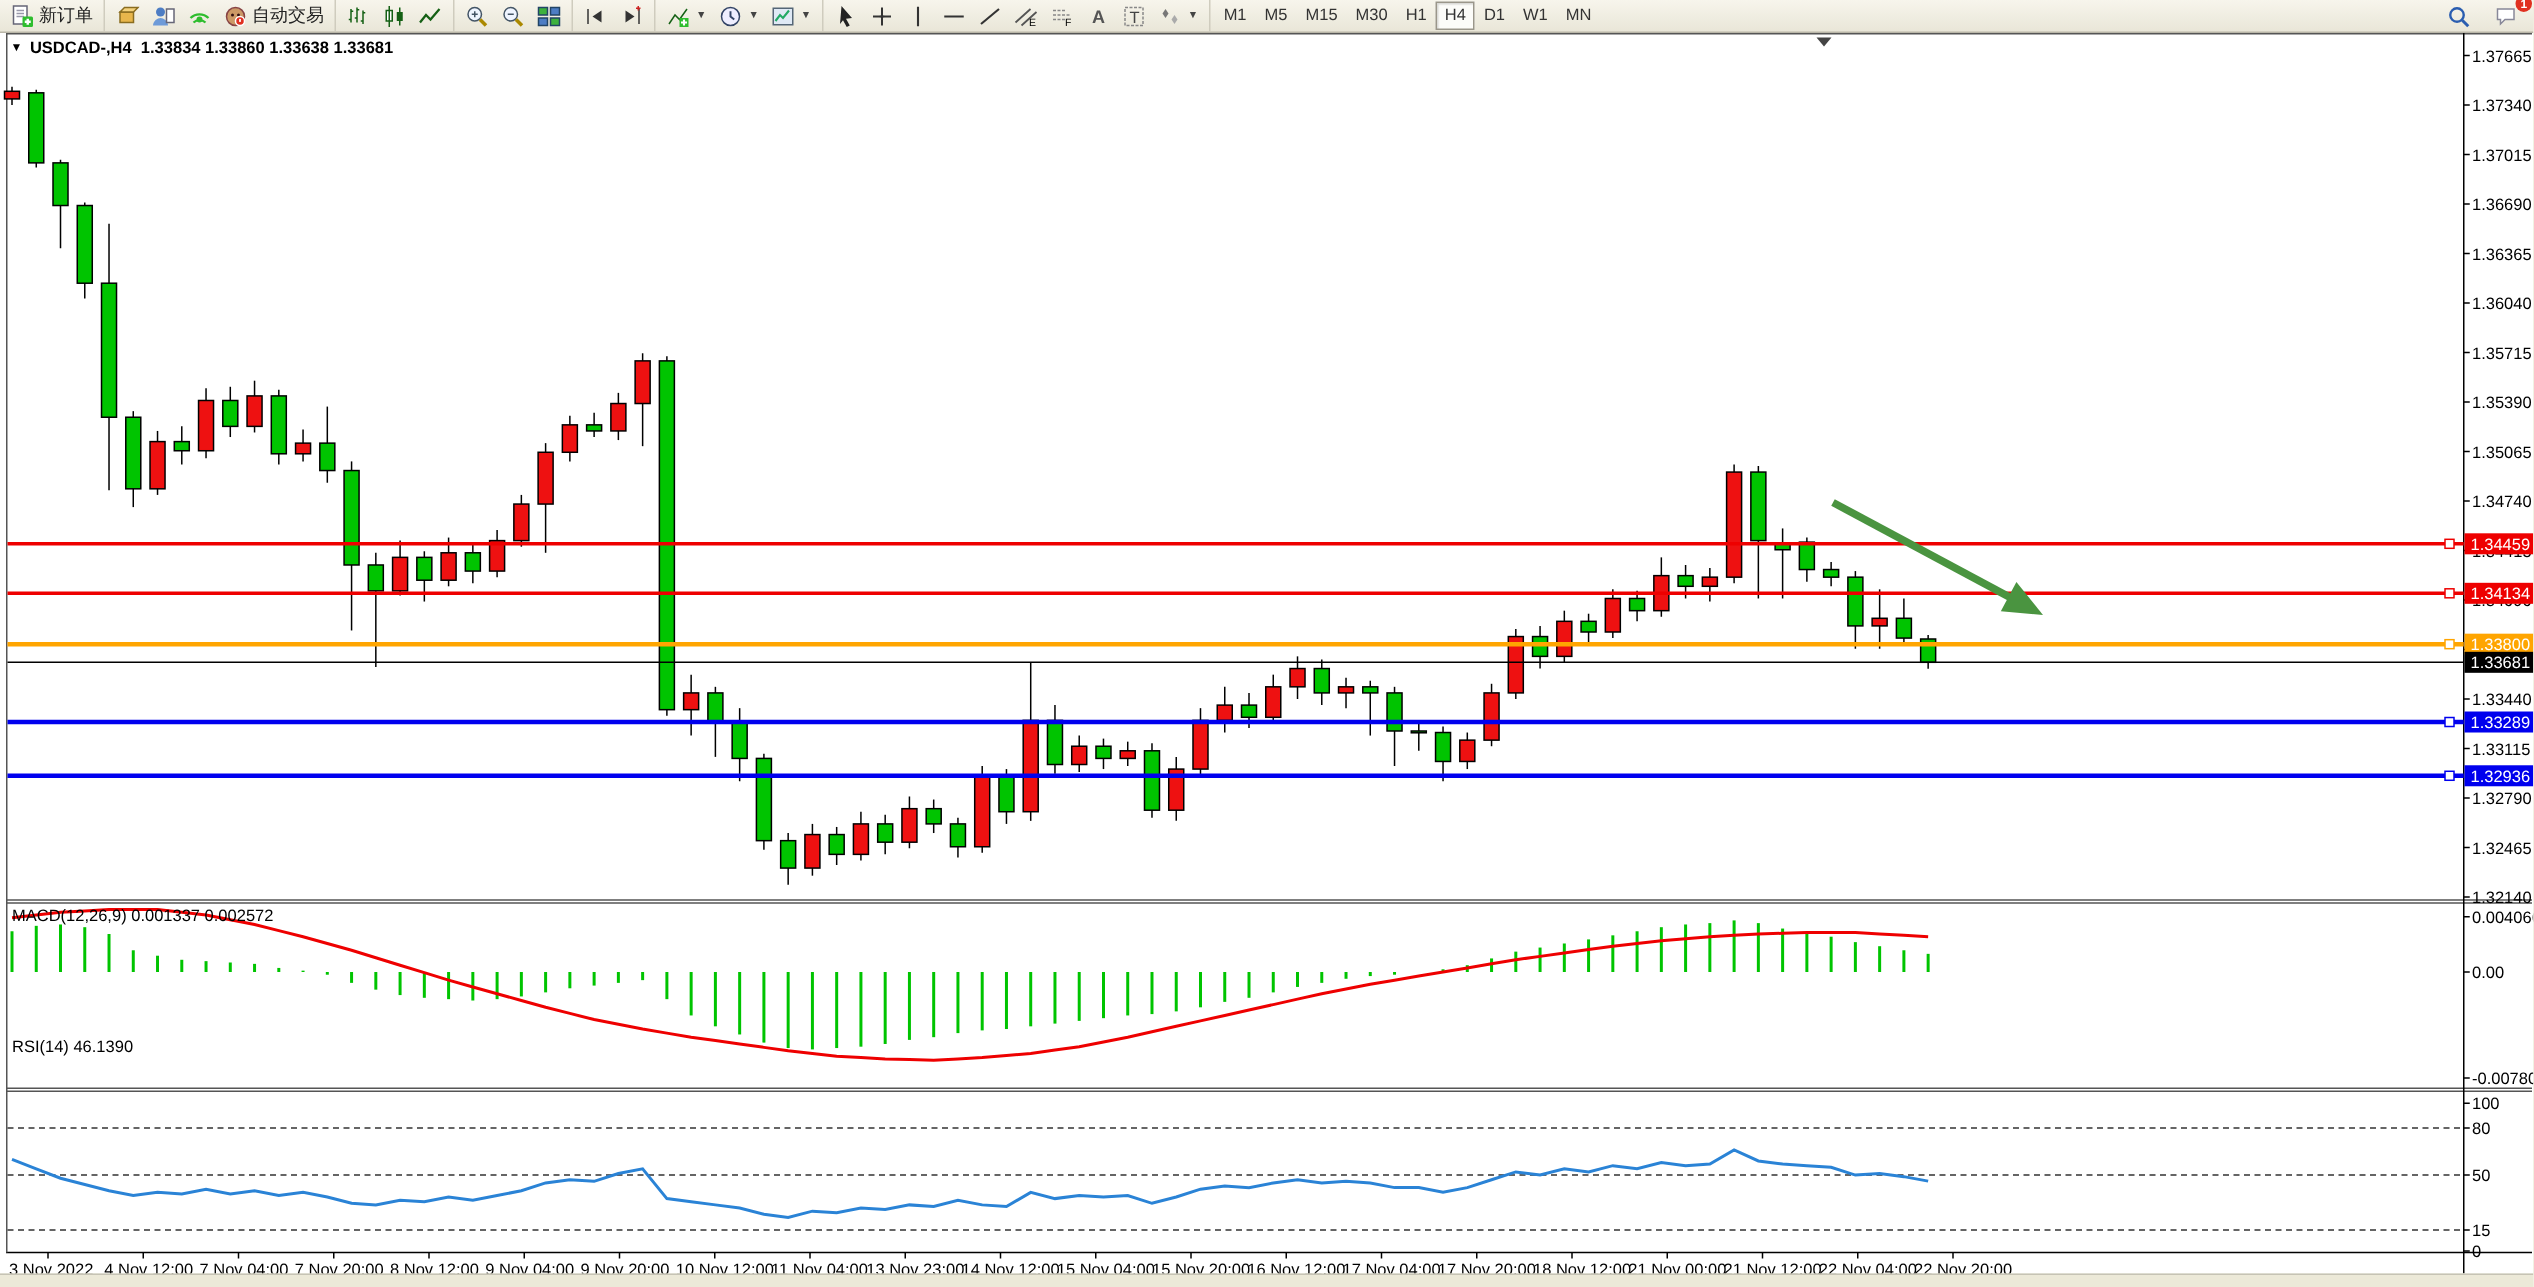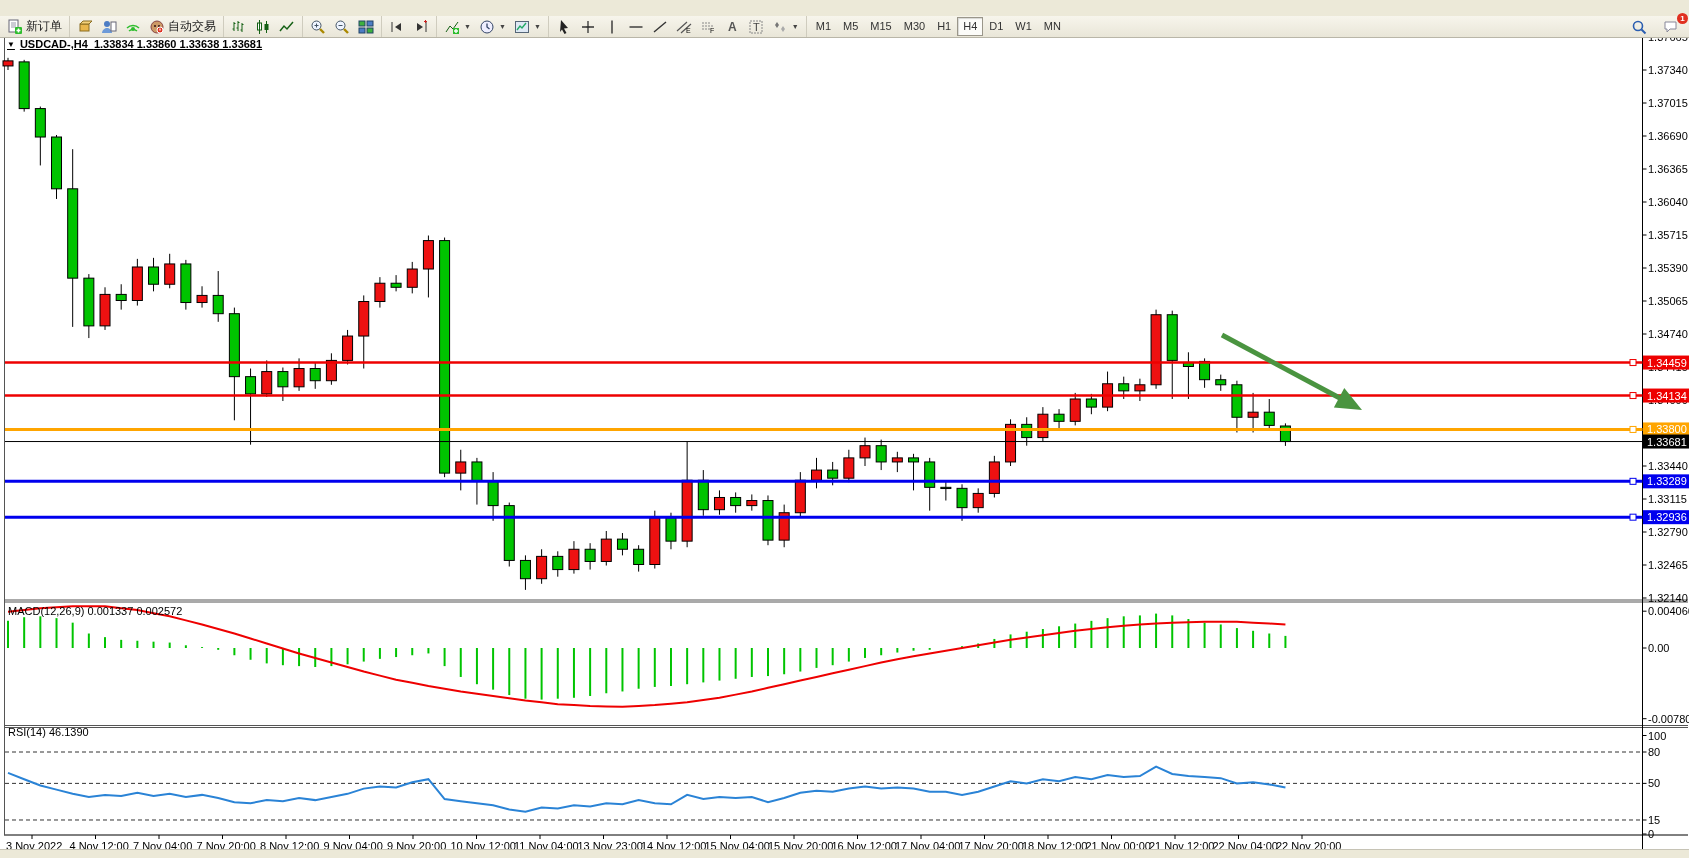--- a/index.html
+++ b/index.html
@@ -1,38 +1,38 @@
 <!DOCTYPE html>
 <html><head>
 <meta charset="utf-8">
 <style>
   html,body{margin:0;padding:0;background:#ece9d8;font-family:"Liberation Sans","DejaVu Sans",sans-serif;}
   #app{position:relative;width:1689px;height:858px;background:#ece9d8;overflow:hidden;}
   
-  #toolbar{position:absolute;left:0;top:16px;width:1689px;height:21px;background:linear-gradient(#f7f5ec,#e9e6d8);
+  #toolbar{position:absolute;left:0;top:0;width:1689px;height:21px;background:linear-gradient(#f7f5ec,#e9e6d8);
     border-bottom:1px solid #b9b6a8;display:flex;align-items:center;font-size:12px;color:#222;z-index:5;}
   .tb-group{display:flex;align-items:center;height:21px;padding:0 3px;border-right:1px solid #cfccbe;}
   .tb-group.noline{border-right:none;}
   .tb-btn{display:flex;align-items:center;gap:3px;padding:1px 3px;height:17px;border:1px solid transparent;cursor:default;}
   .tb-btn svg{display:block;}
   .tb-label{white-space:nowrap;}
   .dd{font-size:7px;color:#444;margin-left:1px;}
   .tf-btn{padding:1px 5px;height:15px;line-height:15px;font-size:11px;color:#333;border:1px solid transparent;}
   .tf-btn.active{background:#fcfcf9;border:1px solid #9a968a;box-shadow:inset 1px 1px 1px rgba(0,0,0,.15);}
   #tb-right{margin-left:auto;display:flex;align-items:center;padding-right:6px;gap:8px;}
   .badge{position:absolute;top:-4px;right:-6px;background:#e03020;color:#fff;border-radius:50%;
     width:11px;height:11px;font-size:8px;line-height:11px;text-align:center;font-weight:bold;}
   
   #chartwrap{position:absolute;left:0;top:22px;width:1689px;height:836px;background:#fff;}
   #cv{position:absolute;left:0;top:0;}
   .overlay{position:absolute;font-size:11px;color:#000;white-space:nowrap;z-index:3;}
-  #chart-title{left:7px;top:16px;font-weight:bold;text-decoration:underline;}
+  #chart-title{left:7px;top:4px;font-weight:bold;}
   #chart-title .tri{font-size:8px;vertical-align:1px;margin-right:5px;}
   #macd-label{left:8px;top:583px;text-align:right;}
-  #rsi-label{left:8px;top:704px;}
+  #rsi-label{left:8px;top:670px;}
   #bottom-strip{position:absolute;left:0;top:827px;width:1689px;height:9px;background:#ece9d8;border-top:1px solid #c6c3b5;}
 </style>
 </head>
 <body>
 
 <div id="app">
   <div id="toolbar">
       <div class="tb-group">
         <div class="tb-btn">
           <span>

